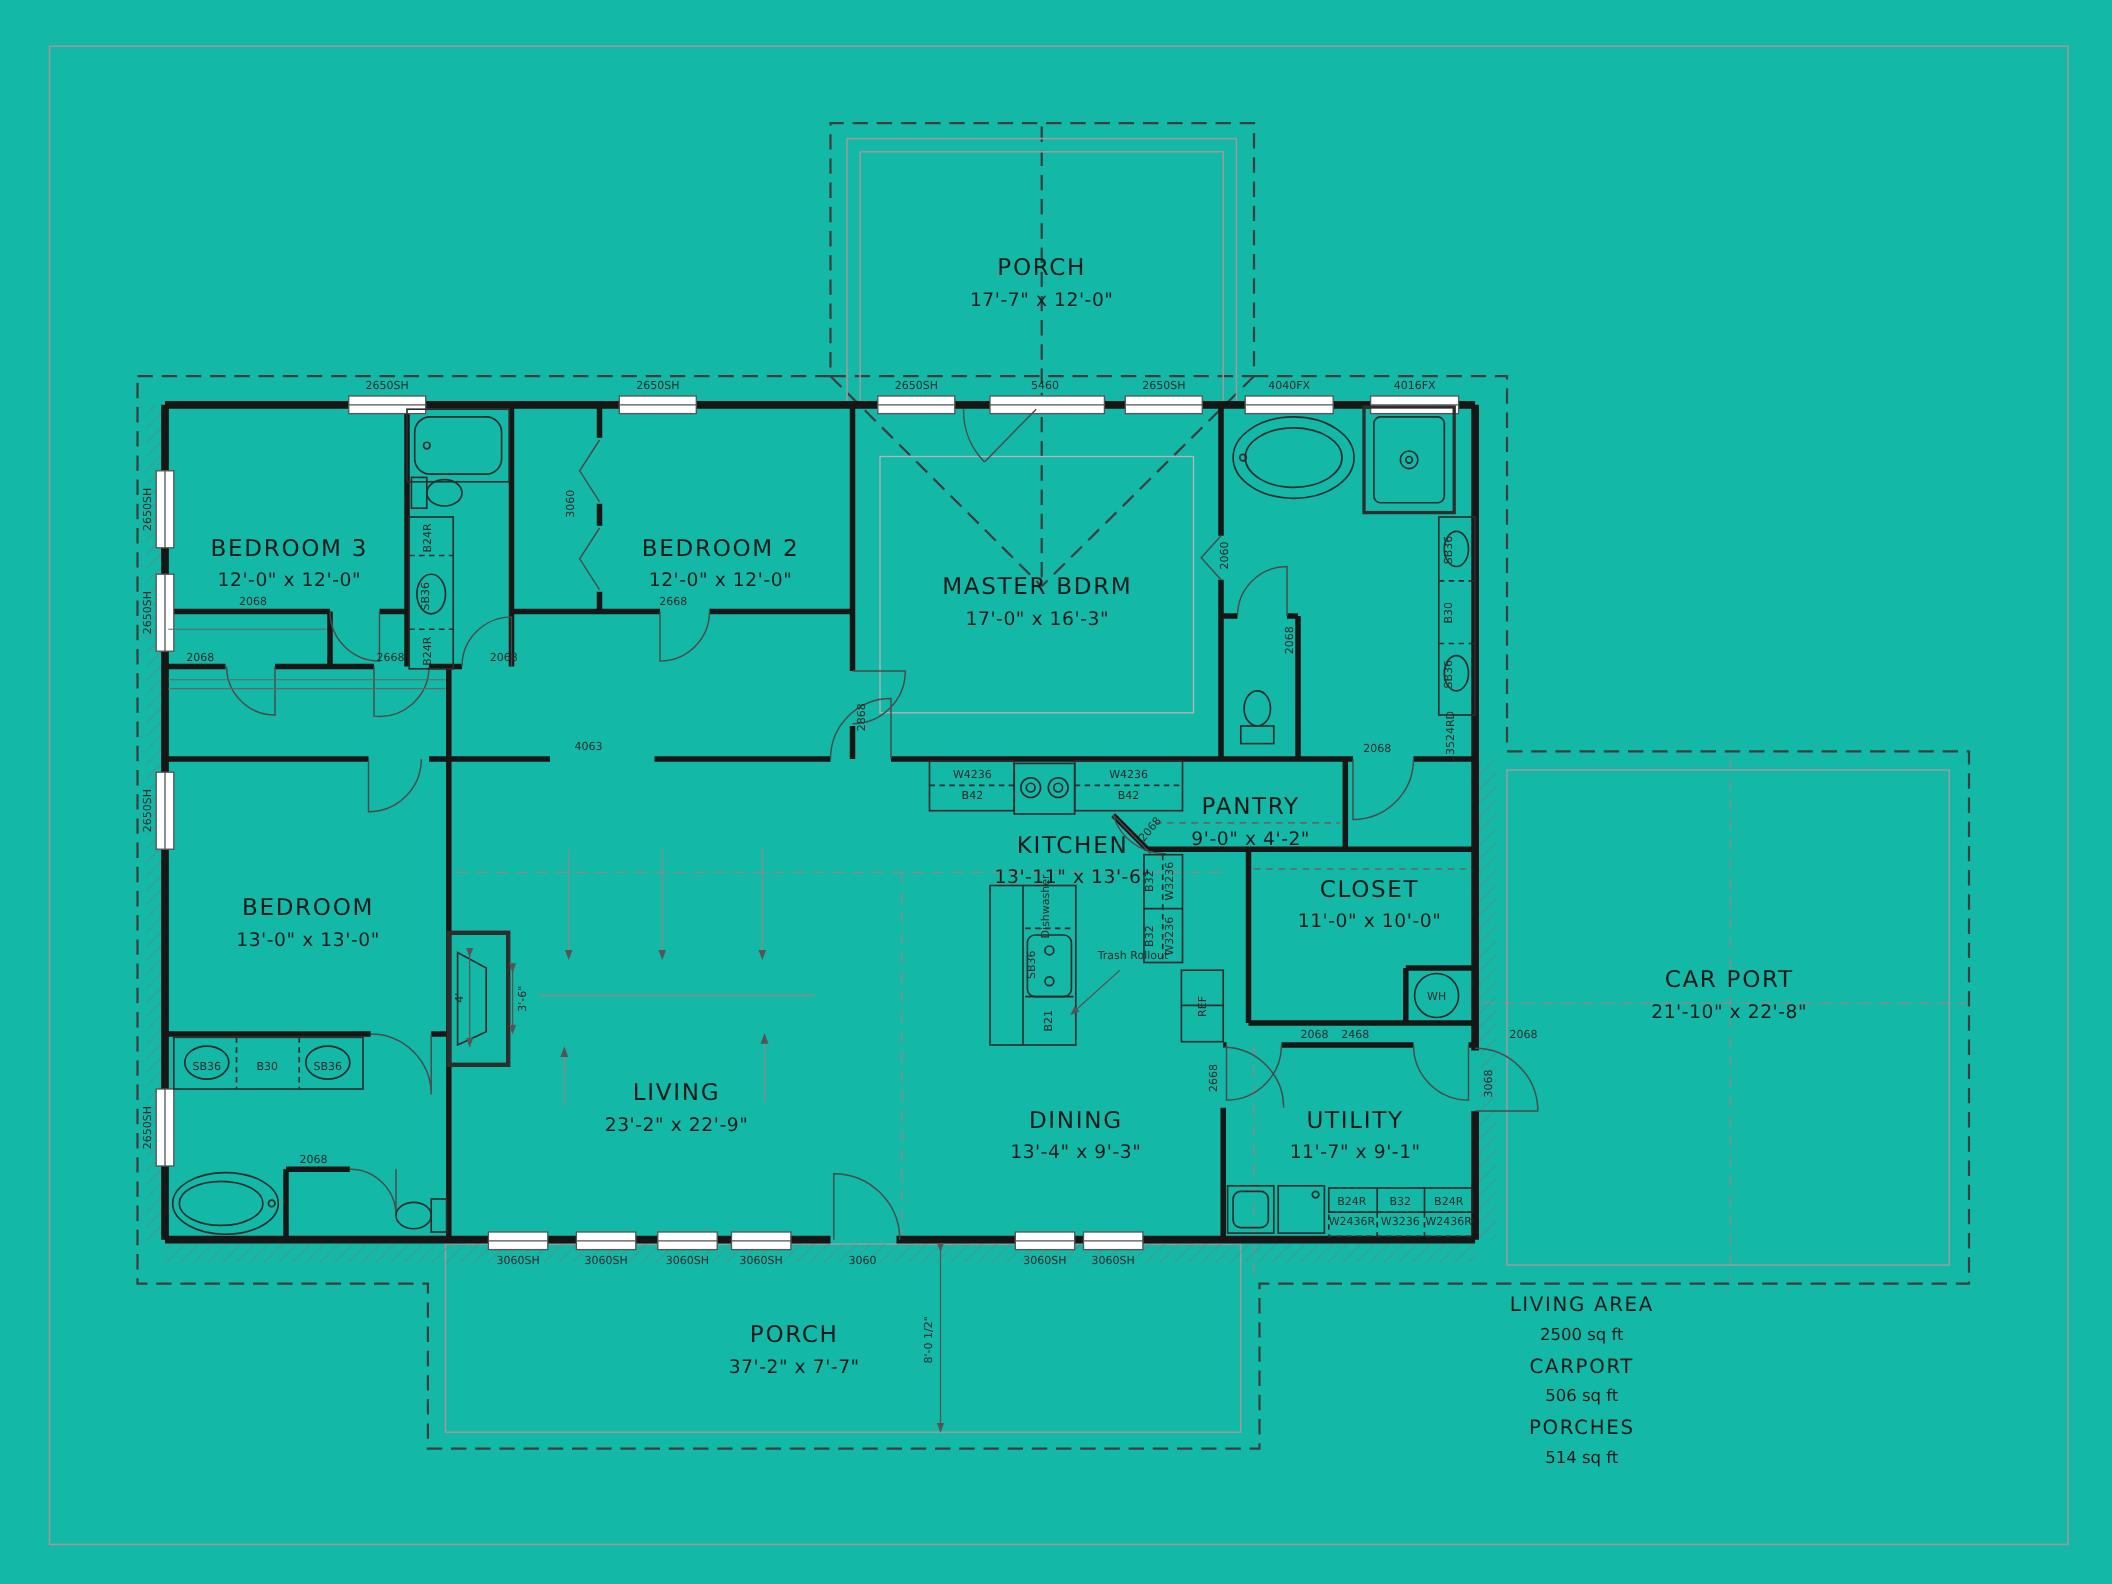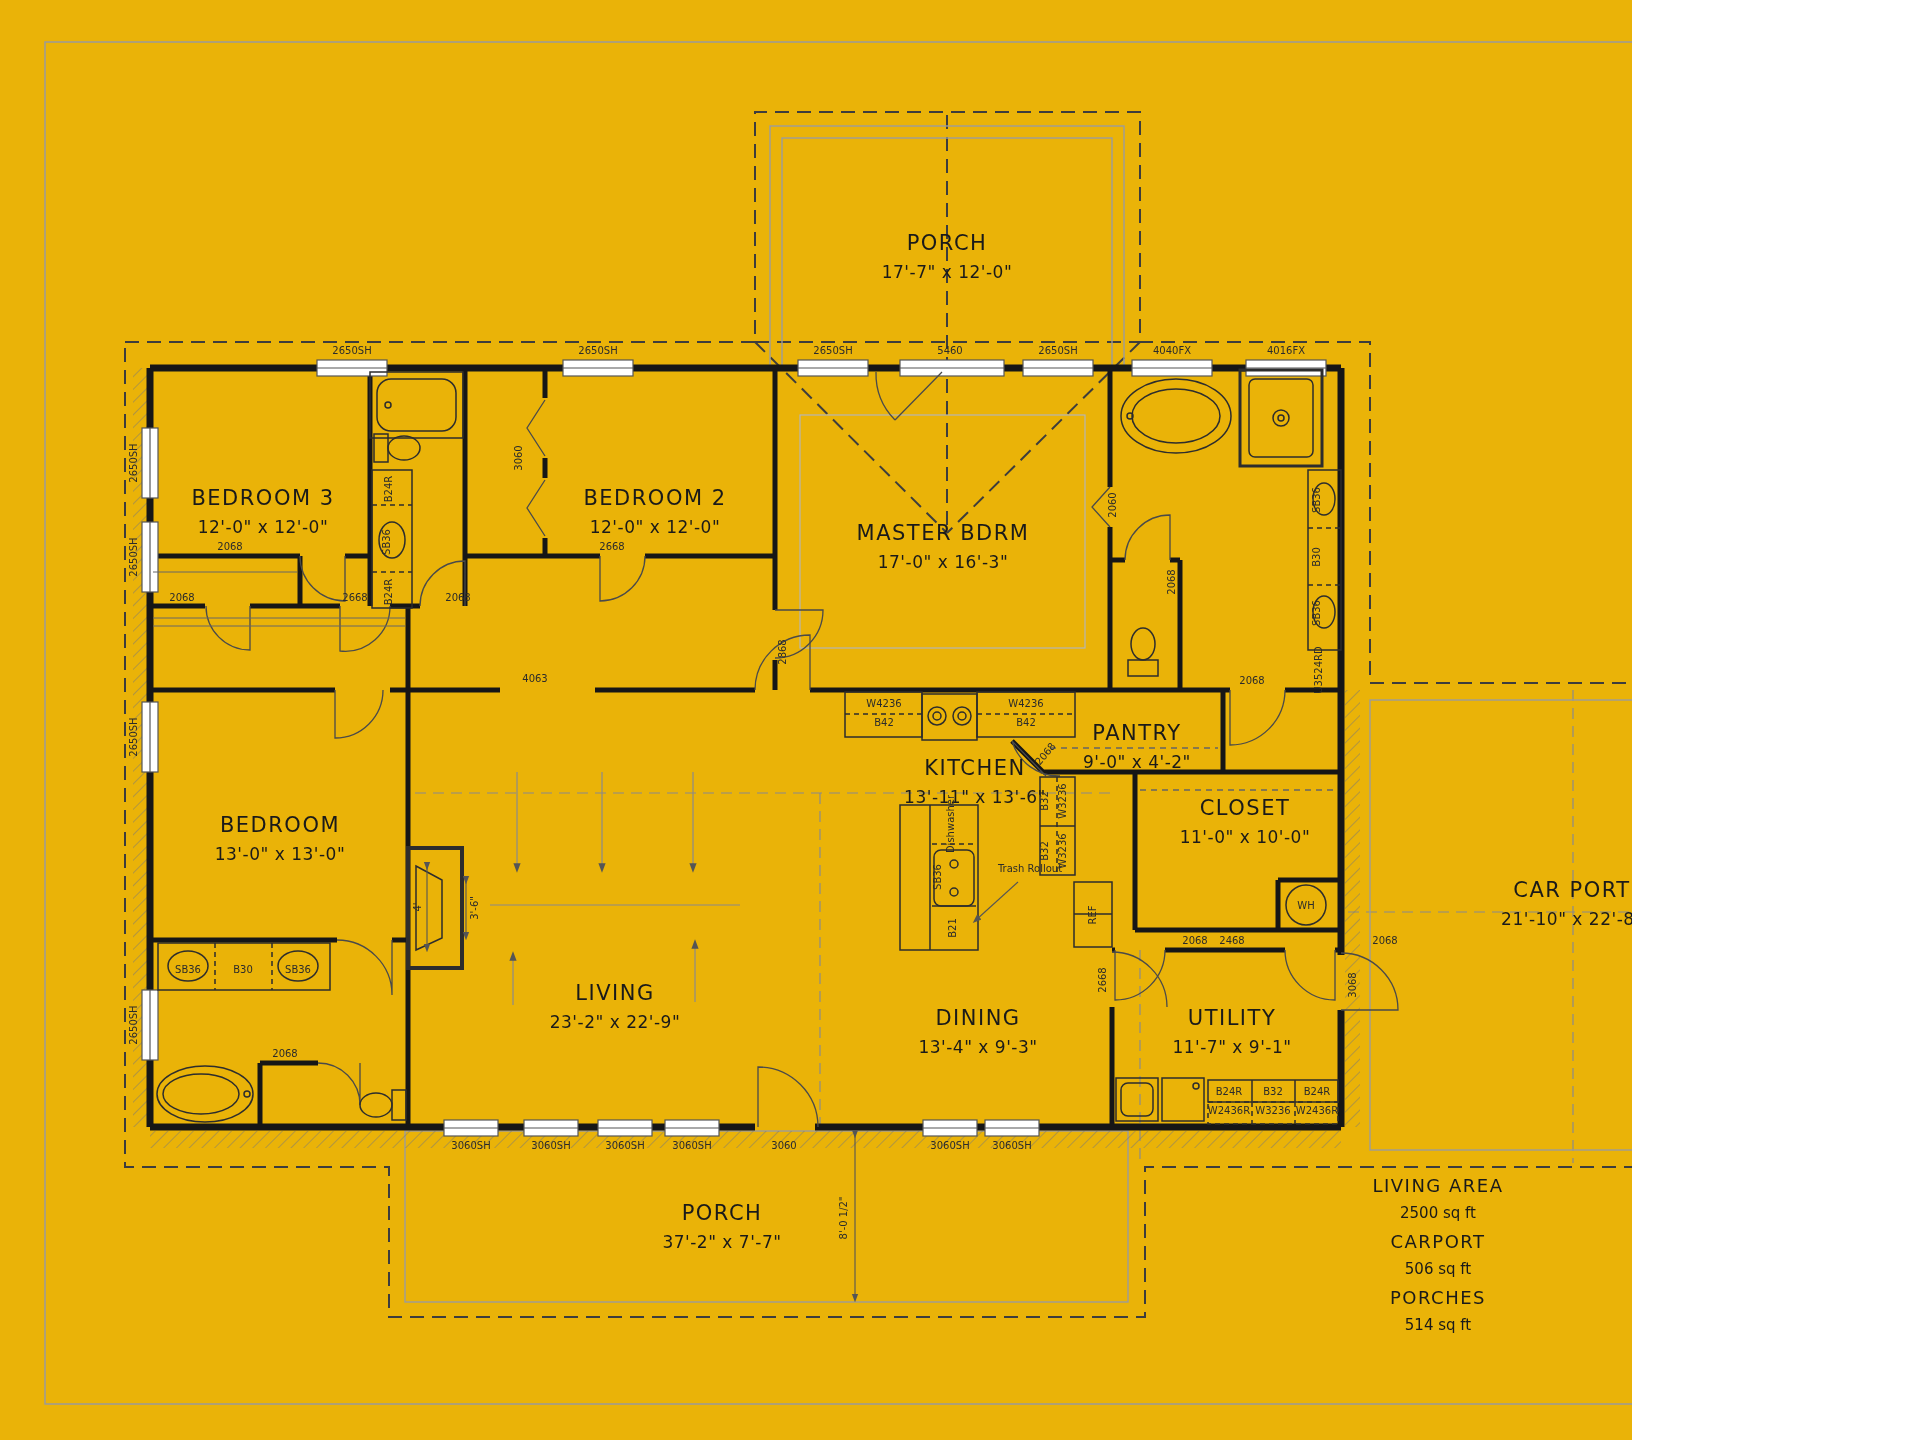--- a/index.html
+++ b/index.html
@@ -1,16 +1,16 @@
 <!DOCTYPE html>
 <html><head>
 <meta charset="utf-8">
 <style>
   html,body{margin:0;padding:0;background:#fff;}
-  .page{width:1632px;height:1440px;position:relative;background:#eab308;
+  .page{width:1920px;height:1440px;position:relative;background:#14b8a6;
         font-family:"DejaVu Sans",sans-serif;overflow:hidden;}
   svg{position:absolute;left:0;top:0;}
   text{fill:#1a1a1a;}
   .room-name{font-size:21px;letter-spacing:1.5px;}
   .room-dims{font-size:17px;letter-spacing:0.5px;}
   .ann{font-size:10px;fill:#2b2b2b;}
   .stat-label{font-size:18px;letter-spacing:1.5px;}
   .stat-value{font-size:15px;}
 </style>
 </head>

